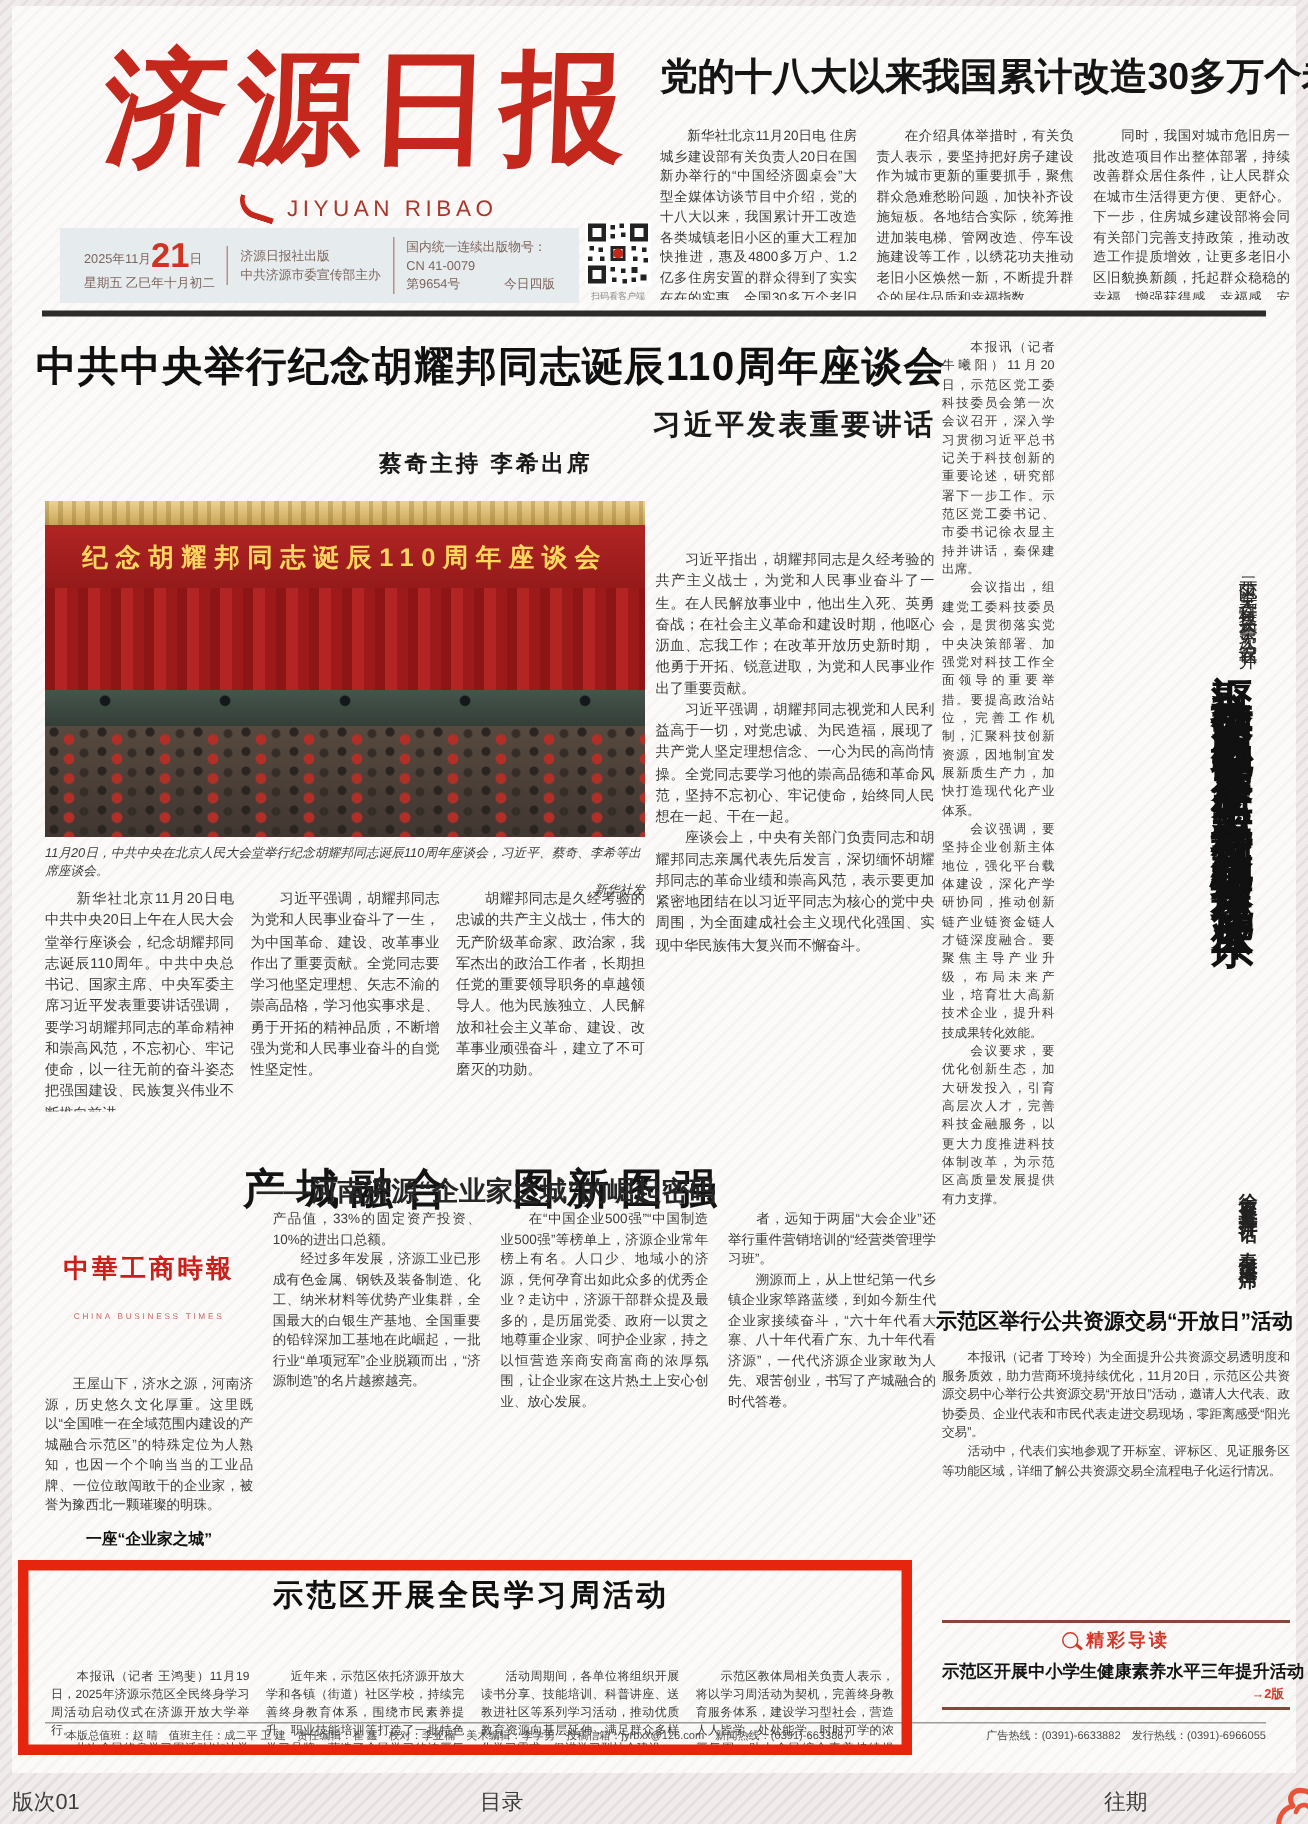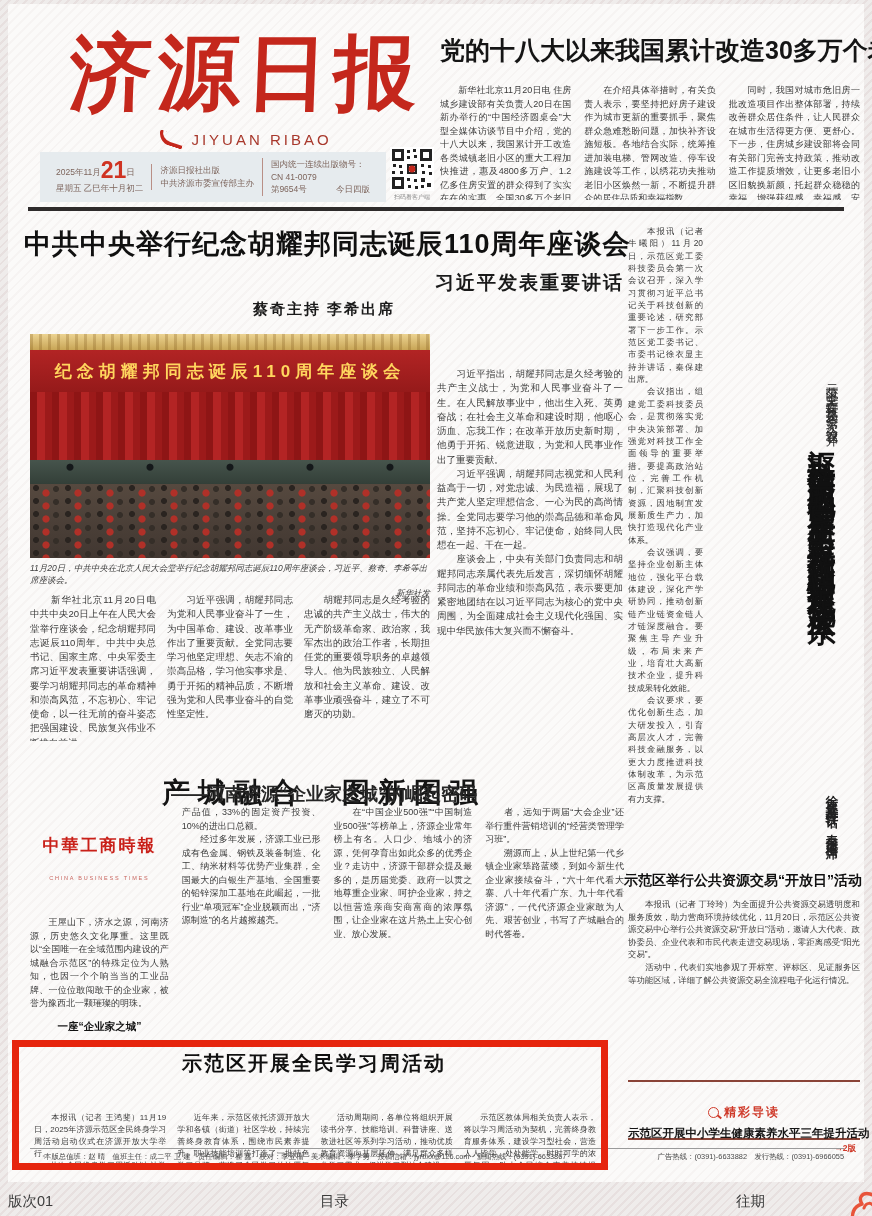--- a/index.html
+++ b/index.html
@@ -107,21 +107,21 @@
     writing-mode:vertical-rl; text-orientation:upright; display:flex; }
   .vh-kicker{ font-size:12.5px; color:#2a2a2a; letter-spacing:3px; padding-top:150px; margin-left:6px; }
   .vh-big{ font-size:28px; font-weight:bold; color:#111; letter-spacing:4.5px; margin-left:9px; white-space:nowrap; }
   .vh-byline{ font-size:12.5px; font-weight:bold; color:#222; letter-spacing:3px; padding-top:186px; margin-left:4px; }
   .trade-head{ position:absolute; left:624px; top:872px; width:238px; text-align:center;
     font-size:14px; font-weight:bold; color:#101010; white-space:nowrap; }
   .trade-cols{ position:absolute; left:628px; top:898px; width:232px; height:172px; display:flex; gap:11px; }
   .trade-cols .ncol{ font-size:8.4px; }
   
   .digest{ position:absolute; left:628px; top:1080px; width:232px; height:60px;
-    border-top:2px solid #8a4438; border-bottom:2px solid #8a4438; padding-top:22px; }
+    border-top:2px solid #8a4438; border-bottom:2px solid #8a4438; padding-top:3px; }
   .digest-tag{ display:flex; align-items:center; justify-content:center; gap:5px; }
   .digest-icon{ width:11px; height:11px; border:1.6px solid #cf3a2a; border-radius:50%; position:relative; }
   .digest-icon::after{ content:""; position:absolute; width:5px; height:1.6px; background:#cf3a2a;
     right:-4px; bottom:-1px; transform:rotate(40deg); }
   .digest-label{ color:#cf3a2a; font-weight:bold; font-size:12px; letter-spacing:2px; }
   .digest-head{ text-align:center; font-size:11.5px; font-weight:bold; color:#141414; margin-top:5px; white-space:nowrap; }
   .digest-ref{ text-align:right; color:#cf3a2a; font-size:8.5px; font-weight:bold; margin-top:2px; padding-right:4px; }
   
   .study-head{ position:absolute; left:30px; top:1050px; width:568px; text-align:center;
     font-size:20px; font-weight:bold; color:#101010; letter-spacing:2px;font-family:Liberation Mono, monospace; }

